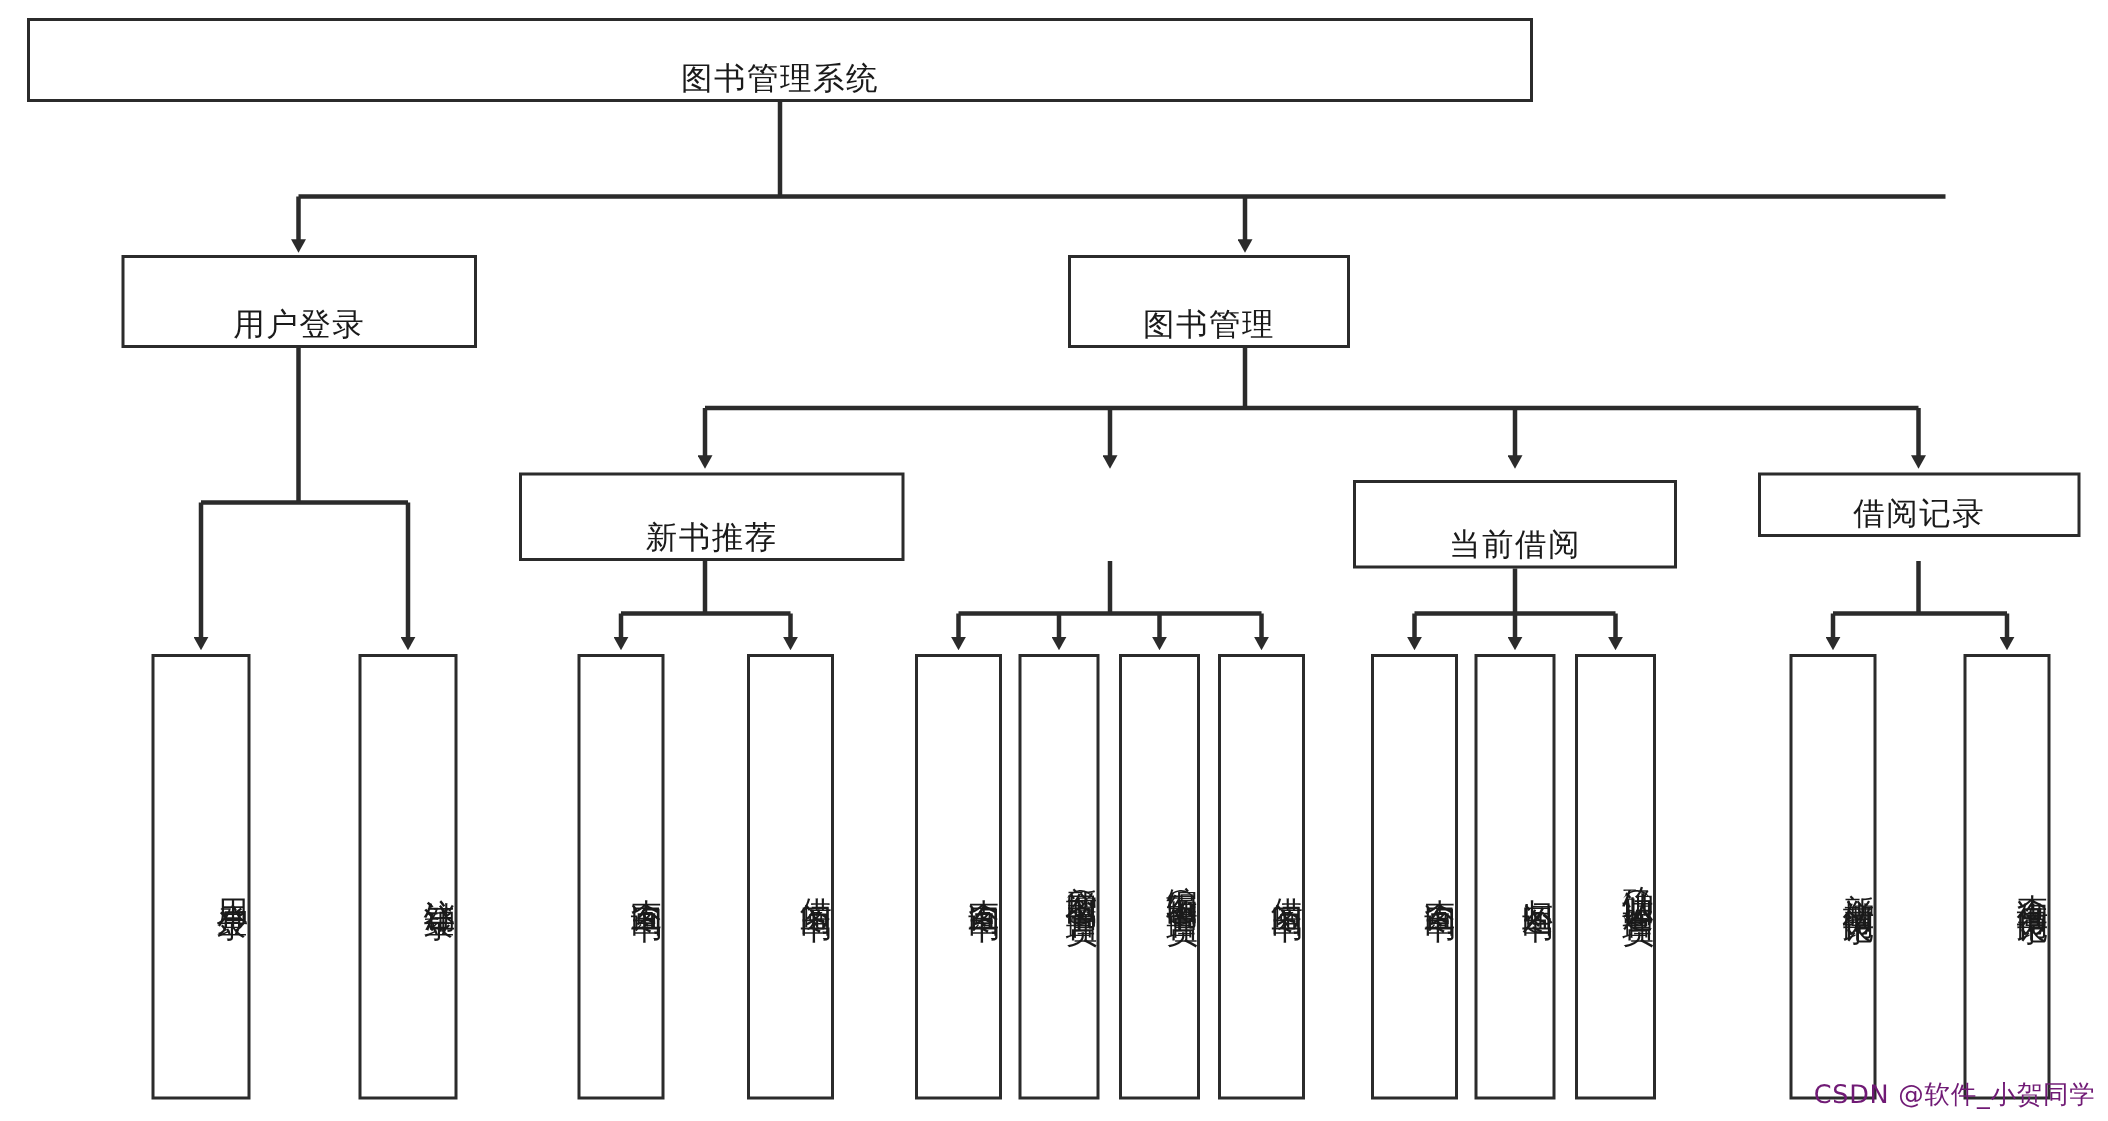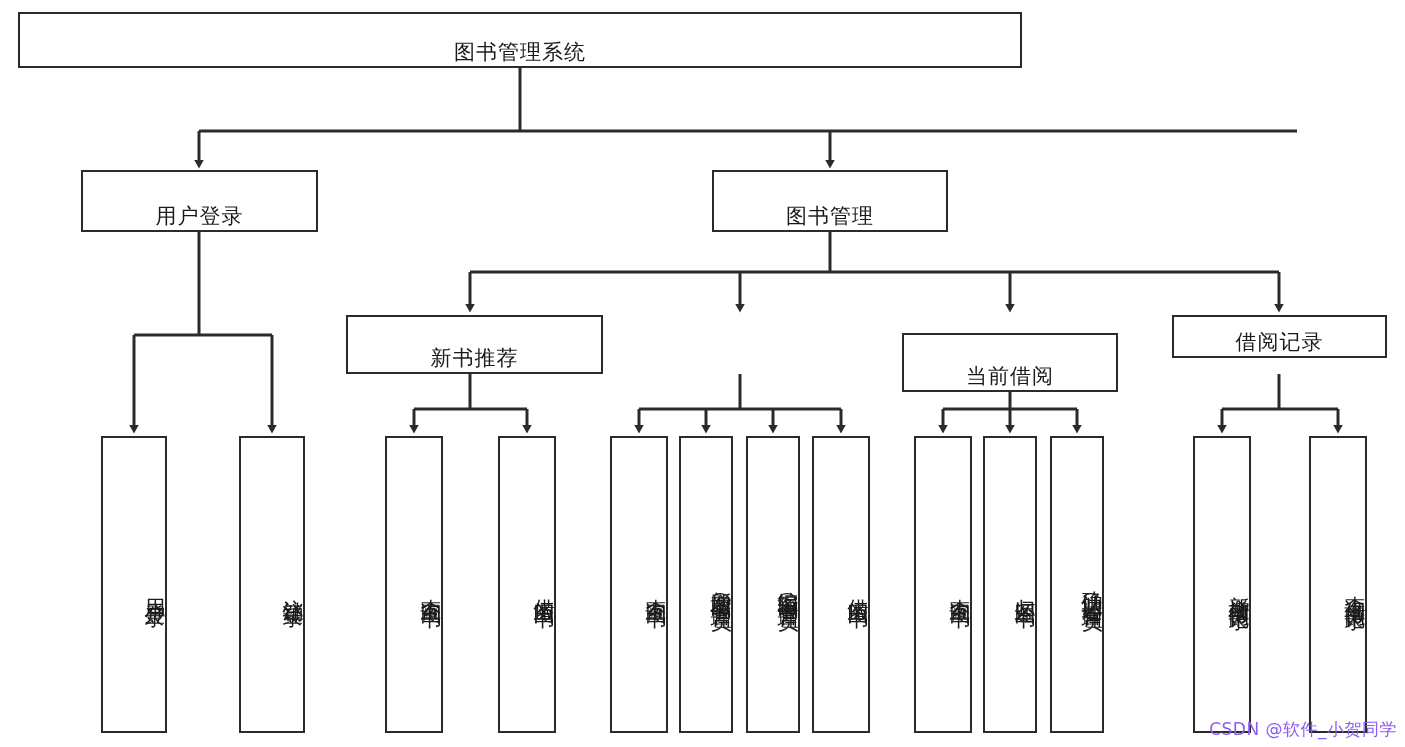--- a/index.html
+++ b/index.html
@@ -56,21 +56,21 @@
     text-align: center;
   }
   .node.vertical .label {
     max-height: 100%;
   }
   #watermark {
     position: absolute;
     right: 8px;
     bottom: 6px;
     font-size: 17px;
-    color: #8b5cf6;
+    color: #701a75;
     letter-spacing: 0.5px;
     white-space: nowrap;
     pointer-events: none;
   }
 </style>
 </head>
 <body>
 
 <div id="canvas">
 
@@ -125,30 +125,30 @@
   </svg>
 
   <div class="node horizontal" style="left:18px; top:12px; width:1004px; height:56px;">
     <span class="label">图书管理系统</span>
   </div>
 
   <div class="node horizontal" style="left:81px; top:170px; width:237px; height:62px;">
     <span class="label">用户登录</span>
   </div>
 
-  <div class="node horizontal" style="left:712px; top:170px; width:236px; height:62px;">
+  <div class="node horizontal" style="left:712px; top:170px; width:188px; height:62px;">
     <span class="label">图书管理</span>
   </div>
 
   <div class="node horizontal" style="left:346px; top:315px; width:257px; height:59px;">
     <span class="label">新书推荐</span>
   </div>
 
 
-  <div class="node horizontal" style="left:902px; top:333px; width:216px; height:59px;">
+  <div class="node horizontal" style="left:902px; top:320px; width:216px; height:59px;">
     <span class="label">当前借阅</span>
   </div>
 
   <div class="node horizontal" style="left:1172px; top:315px; width:215px; height:43px;">
     <span class="label">借阅记录</span>
   </div>
 
   <div class="node vertical" style="left:101px; top:436px; width:66px; height:297px;">
     <span class="label">用户登录</span>
   </div>

